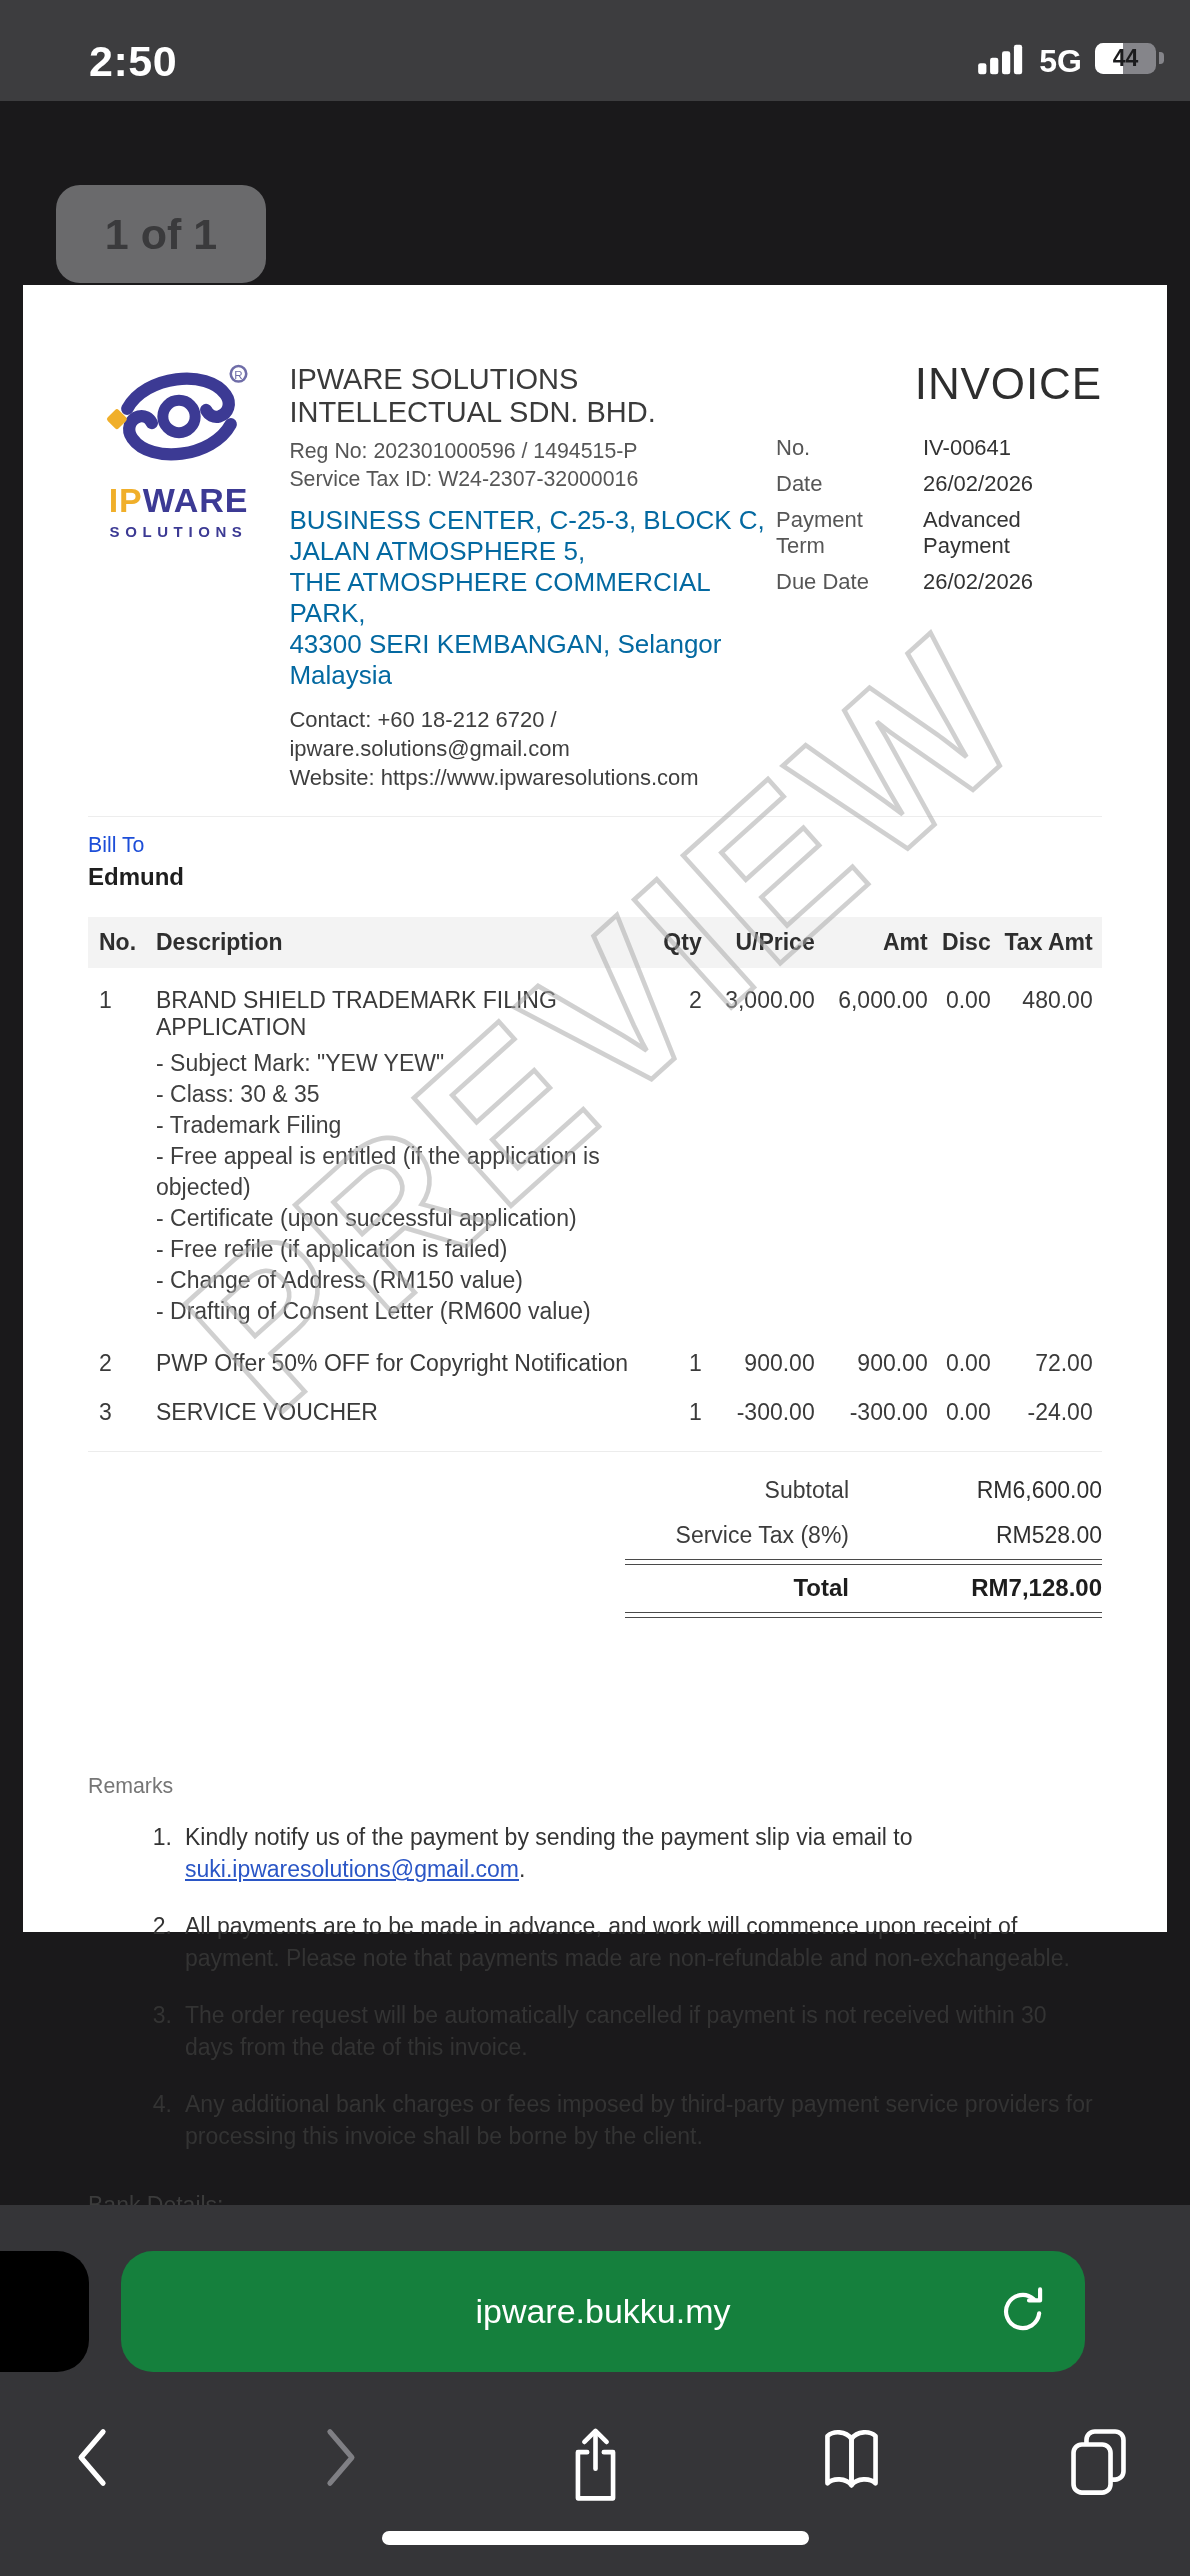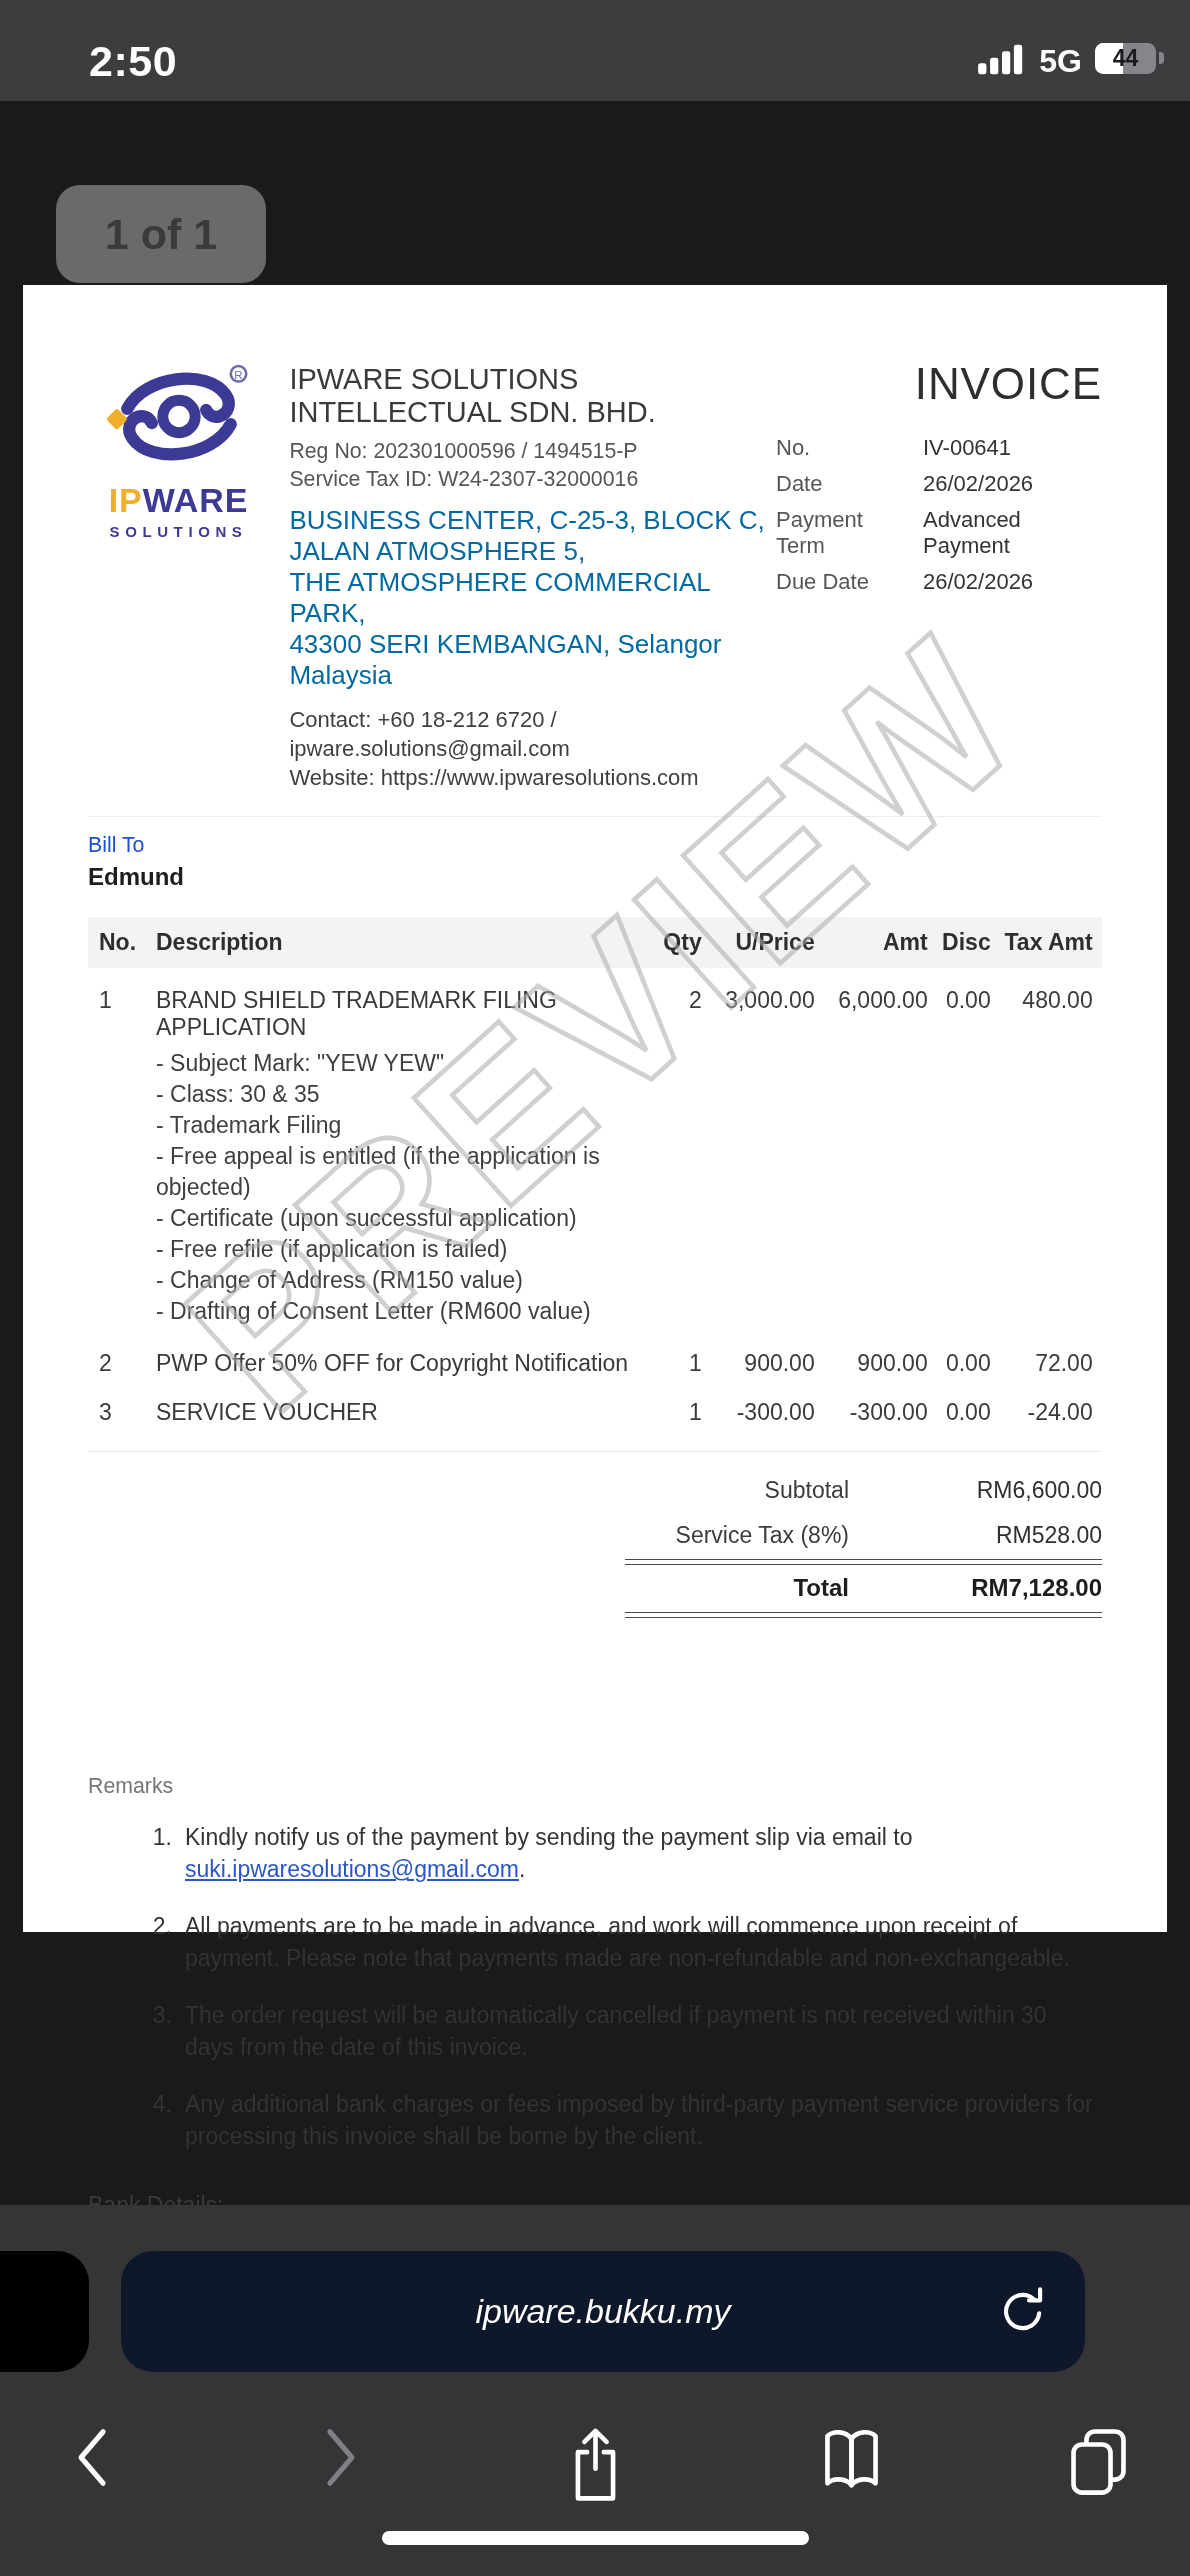--- a/index.html
+++ b/index.html
@@ -122,22 +122,22 @@
   .safari-chrome {
     position:absolute; left:0; top:2205px; width:1191px; height:371px;
     background:#353538; z-index:7;
   }
   .peek-pill {
     position:absolute; left:-37px; top:46px; width:126px; height:121px;
     background:#000; border-radius:32px;
   }
   .address-pill {
     position:absolute; left:121px; top:46px; width:964px; height:121px;
-    background:#0f172a; border-radius:32px;
-    display:flex; align-items:center; justify-content:center;font-style:italic;
+    background:#15803d; border-radius:32px;
+    display:flex; align-items:center; justify-content:center;
   }
   .address-url { color:#fff; font-size:34px; font-weight:400; }
   .reload-btn { position:absolute; right:32px; top:31px; width:59px; height:59px; }
   .toolbar {
     position:absolute; left:0; top:221px; width:1191px; height:102px;
   }
   .tb-icon { position:absolute; top:0; width:67px; height:83px; display:flex; align-items:flex-start; justify-content:center; }
   .tb-back { left:59px; }
   .tb-forward { left:306px; }
   .tb-share { left:562px; }

